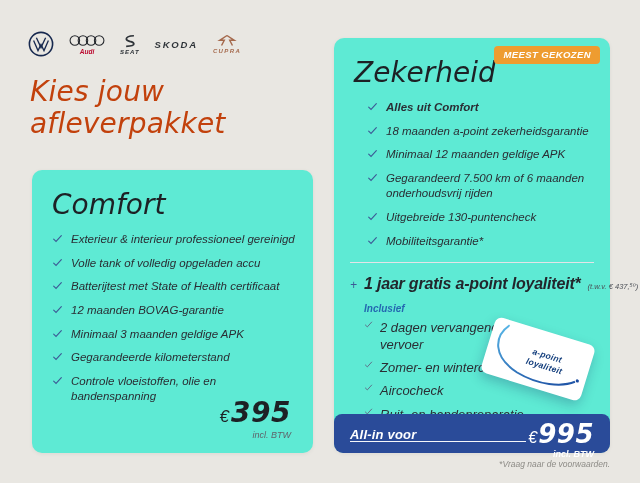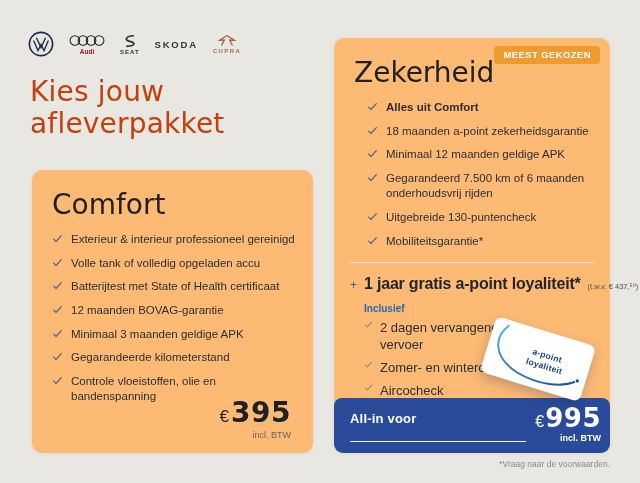--- a/index.html
+++ b/index.html
@@ -1,32 +1,32 @@
 <!DOCTYPE html>
 <html><head>
 <meta charset="utf-8">
 <style>
   html,body{margin:0;padding:0;}
   body{width:640px;height:483px;background:#E9E7E2;font-family:"Liberation Sans","DejaVu Sans",sans-serif;overflow:hidden;}
-  .canvas{position:relative;width:640px;height:483px;}
+  .canvas{position:relative;width:640px;height:483px;font-style:italic;}
 
   
   .brands{position:absolute;left:28px;top:28px;display:flex;align-items:center;gap:15px;height:32px;}
   .brand{display:flex;flex-direction:column;align-items:center;gap:1px;}
   .brand-label{font-size:6px;font-weight:bold;letter-spacing:1px;color:#2E3338;}
   .brand-label.audi{color:#BB0A30;letter-spacing:0;font-size:6.5px;}
   .brand-label.cupra{color:#A5694C;letter-spacing:1.4px;}
   .skoda-word{font-size:9.5px;font-weight:bold;letter-spacing:1.8px;color:#30353A;}
 
   
   .heading{position:absolute;left:30px;top:76px;font-family:"DejaVu Sans",sans-serif;font-weight:400;
            font-size:28px;line-height:1.14;color:#c2410c;letter-spacing:0.2px;}
 
   
-  .card{position:absolute;background:#fdba74;border-radius:10px;box-shadow:0 1px 4px rgba(0,0,0,0.06);}
+  .card{position:absolute;background:#5eead4;border-radius:10px;box-shadow:0 1px 4px rgba(0,0,0,0.06);}
   .card-title{font-family:"DejaVu Sans",sans-serif;font-weight:400;font-size:28px;color:#1D2125;margin:18px 16px 11px 20px;}
   ul.features{list-style:none;margin:0;padding:0 16px 0 20px;}
   ul.features li{display:flex;gap:8px;align-items:flex-start;font-size:11.5px;color:#2A2E34;line-height:1.32;margin-bottom:8.5px;}
   .check{flex-shrink:0;width:11px;height:11px;margin-top:1px;color:#3D5A96;}
   .check svg{display:block;width:11px;height:11px;}
   .bold-item{font-weight:bold;}
 
   .comfort{left:32px;top:170px;width:281px;height:283px;}
   .price{position:absolute;right:22px;bottom:13px;text-align:right;color:#1D2125;}
   .price .cur{font-size:17px;font-weight:400;margin-right:2px;}
@@ -50,24 +50,24 @@
   ul.sub-features .check svg{width:9px;height:9px;}
 
   
   .loyalty-card{position:absolute;left:152px;top:292px;width:104px;height:58px;background:#FFFFFF;border-radius:7px;
                 transform:rotate(17deg);box-shadow:0 5px 12px rgba(20,40,90,0.25);z-index:3;}
   .loyalty-swoosh{position:absolute;left:0;top:0;}
   .loyalty-text{position:absolute;inset:0;display:flex;flex-direction:column;align-items:center;justify-content:center;
                 padding-left:16px;color:#16407E;font-weight:bold;font-size:8.5px;line-height:1.3;letter-spacing:0.3px;}
 
   
-  .zk-footer{position:absolute;left:0;right:0;bottom:0;height:55px;background:#2A4B99;border-radius:8px 8px 9px 9px;color:#FFFFFF;z-index:2;}
+  .zk-footer{position:absolute;left:0;right:0;bottom:0;height:39px;background:#2A4B99;border-radius:8px 8px 9px 9px;color:#FFFFFF;z-index:2;}
   .footer-label{position:absolute;left:16px;top:13px;font-size:13px;font-weight:bold;letter-spacing:0.2px;}
   .footer-line{position:absolute;left:16px;right:84px;bottom:11px;height:1px;background:rgba(255,255,255,0.95);}
-  .footer-price{position:absolute;right:9px;top:5px;text-align:right;}
+  .footer-price{position:absolute;right:16px;top:5px;text-align:right;}
   .footer-price .cur{font-size:16px;font-weight:400;margin-right:1px;}
   .footer-price .amt{font-family:"DejaVu Sans",sans-serif;font-weight:bold;font-size:26px;letter-spacing:0.5px;}
   .footer-price .note{font-size:9px;font-weight:bold;margin-top:0;}
 
   .disclaimer{position:absolute;right:30px;top:459px;font-size:8.5px;color:#8D8B86;}
 </style>
 </head>
 <body>
 
 <div class="canvas">

